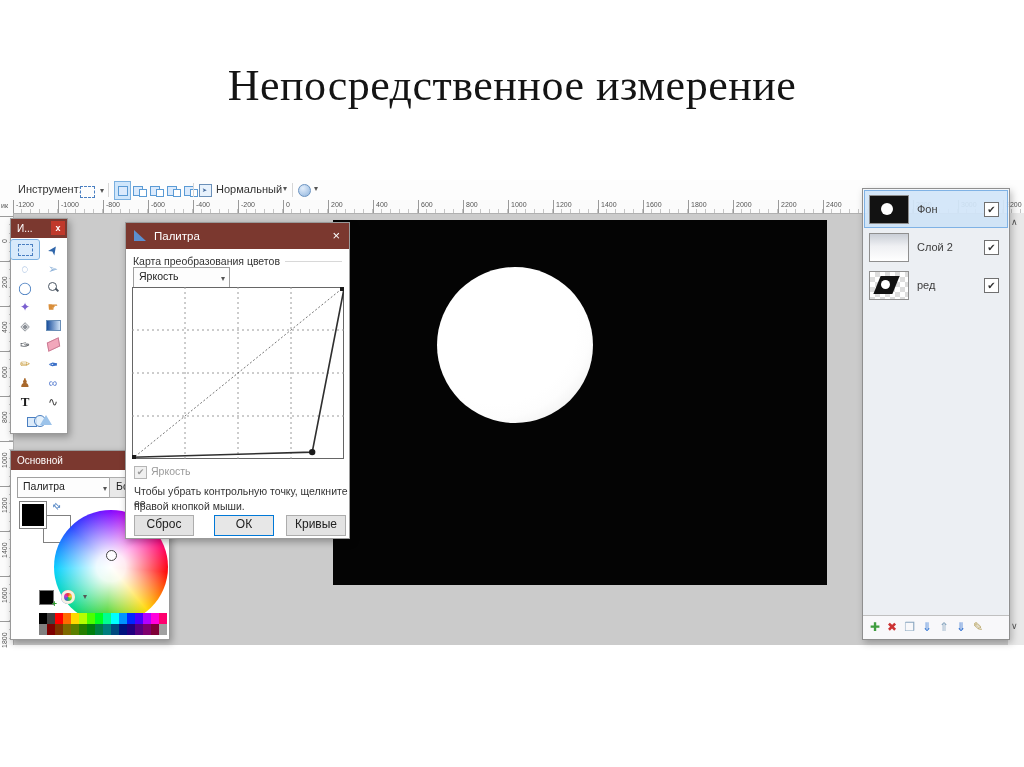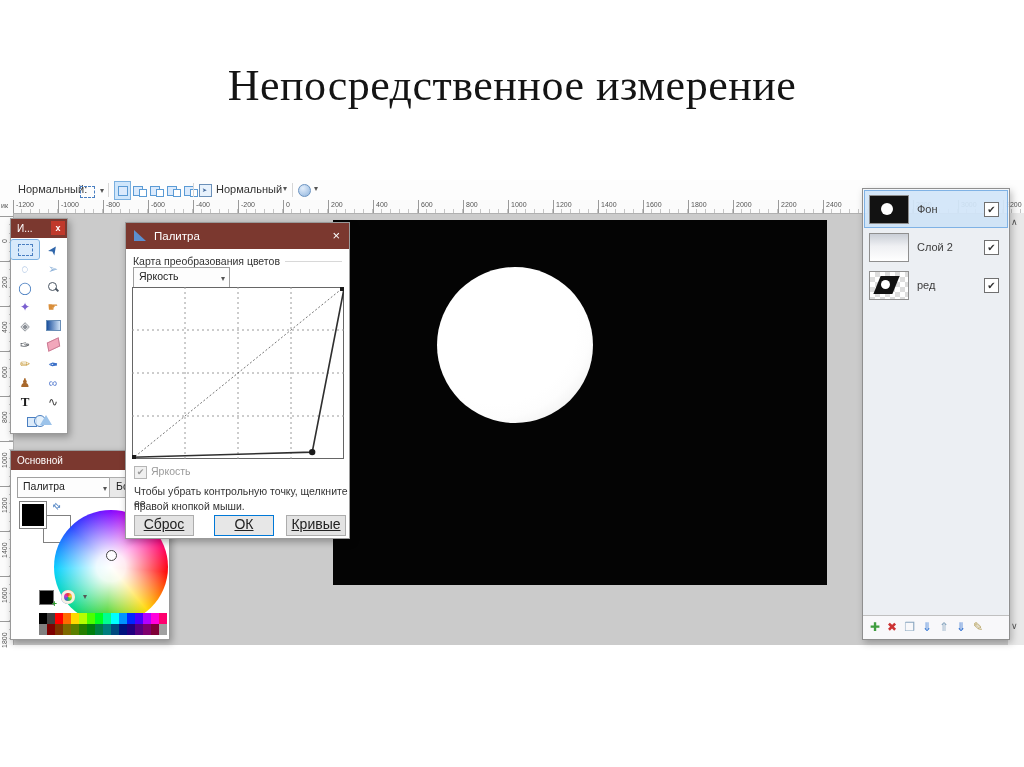--- a/index.html
+++ b/index.html
@@ -125,21 +125,21 @@
   .grp{position:absolute;left:7px;top:32px;right:7px;font-size:10.5px;color:#333;display:flex;align-items:center;}
   .grp i{flex:1;height:1px;background:#d8d8d8;margin-left:5px;}
   #channel-select{left:7px;top:44px;width:90px;}
   #curve-svg{position:absolute;left:6px;top:64px;}
   .dlg-check{position:absolute;left:8px;top:243px;width:11px;height:11px;border:1px solid #b5b5b5;
     background:#f0f0f0;color:#9a9a9a;font-size:9px;line-height:11px;text-align:center;}
   .dlg-check-label{position:absolute;left:25px;top:242px;font-size:10.5px;color:#9a9a9a;}
   .hint{position:absolute;left:8px;font-size:10.5px;color:#333;}
   #hint1{top:262px;} #hint2{top:277px;}
   .dlg-btn{position:absolute;top:292px;width:58px;height:19px;background:#e3e3e3;
-    border:1px solid #adadad;font-size:14px;color:#222;text-align:center;line-height:17px;text-decoration:underline;}
+    border:1px solid #adadad;font-size:12px;color:#222;text-align:center;line-height:17px;}
   #btn-reset{left:8px;} #btn-ok{left:88px;border:1px solid #0078d7;background:#e7e7e7;} #btn-cancel{left:160px;}
   
   #layers-win{position:absolute;left:862px;top:8px;width:146px;height:450px;z-index:30;
     background:rgba(241,244,249,.86);border:1px solid #8f8f8f;box-shadow:2px 3px 7px rgba(0,0,0,.25);}
   .layer-row{position:relative;height:36px;margin:2px 2px 0 2px;display:flex;align-items:center;}
   .layer-row.selected{background:rgba(188,219,247,.55);outline:1px solid #7fb2e5;}
   .thumb{width:38px;height:27px;border:1px solid #8f8f8f;margin-left:4px;background:#fff;position:relative;flex:none;}
   .thumb.moon{background:#121212;}
   .thumb.moon::after{content:"";position:absolute;left:11px;top:7px;width:12px;height:12px;
     border-radius:50%;background:#fff;}
@@ -158,21 +158,21 @@
 </style>
 </head>
 <body>
 
 <div id="stage">
   <div id="slide-title">Непосредственное измерение</div>
 
   <div id="app">
 
     <div id="toolbar">
-      <span class="tb-label">Нормальный:</span>
+      <span class="tb-label">Инструмент:</span>
       <span class="tool-chip">
         <i class="ic-dashed-rect"></i>
         <span class="caret">▾</span>
       </span>
       <i class="sep" style="left:108px"></i>
       <span id="mode-group">
           <span class="mode sel">
             <i class="sq"></i>
           </span>
           <span class="mode">

